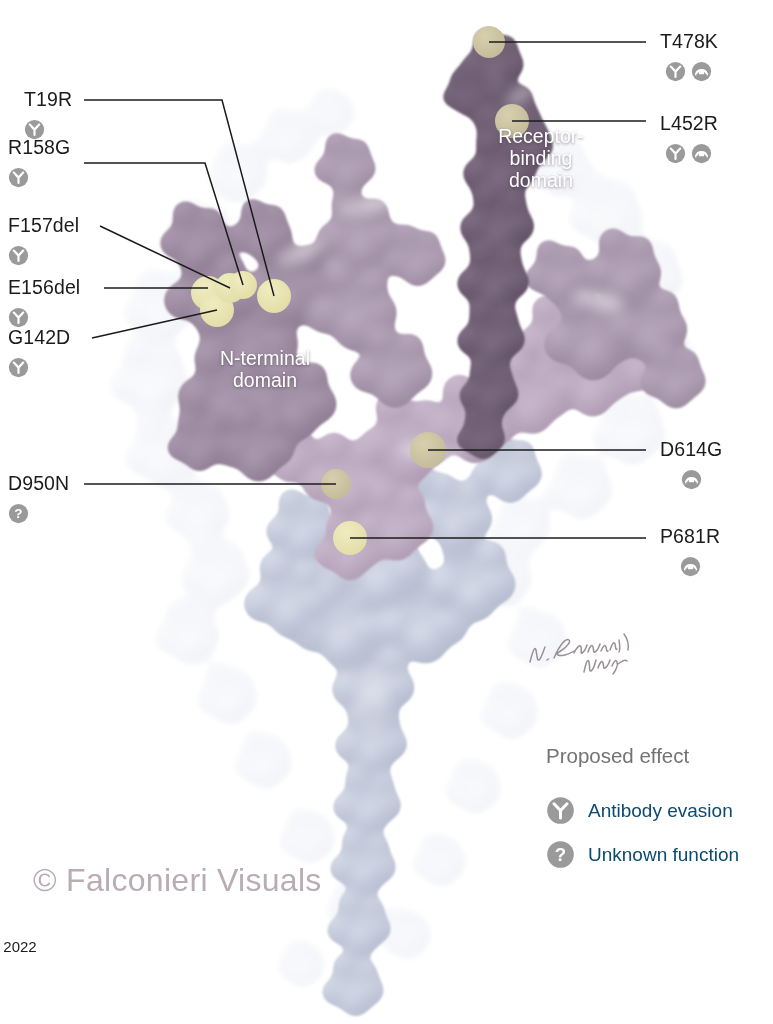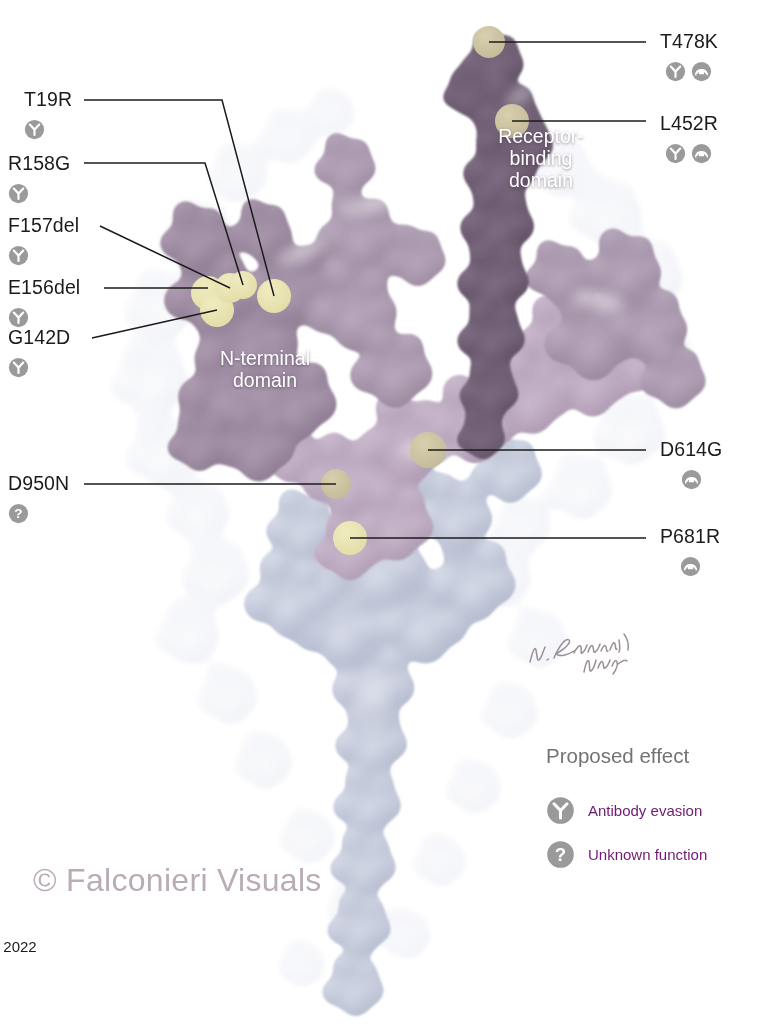--- a/index.html
+++ b/index.html
@@ -26,21 +26,21 @@
   
   .dcap{position:absolute;color:#fff;font-size:19.5px;line-height:1.12;
         text-align:center;white-space:nowrap;
         text-shadow:0 1px 3px rgba(60,45,65,.55);}
 
   
   #legend{position:absolute;left:546px;top:744px;width:215px;}
   #legend .ltitle{font-size:20.5px;color:#737373;margin-bottom:28px;}
   .lrow{display:flex;align-items:center;gap:13px;margin-bottom:15px;}
   .lrow .lico{width:29px;height:29px;flex:0 0 auto;}
-  .lrow .ltxt{font-size:15px;color:#701a75;white-space:nowrap;}
+  .lrow .ltxt{font-size:19px;color:#0c4a6e;white-space:nowrap;}
 
   
   #watermark{position:absolute;left:33px;top:862px;font-size:32px;
              color:#b9acb6;letter-spacing:.3px;white-space:nowrap;}
   #datestamp{position:absolute;left:-30px;top:938px;font-size:15px;color:#1b1b1b;
              white-space:nowrap;}
   #signature{position:absolute;left:524px;top:628px;width:120px;height:62px;}
 </style>
 </head>
 <body>
@@ -278,21 +278,21 @@
   <div class="lbl" style="left:24px;top:90px;">
     <span class="lbl-text">T19R</span>
     <div class="icons left">
       <svg class="eico" viewBox="0 0 24 24">
         <circle cx="12" cy="12" r="11" fill="#9a9a9a"></circle>
         <path d="M6.6 6.4 L12 12.1 L17.4 6.4 M12 12.1 V18.2" stroke="#fff" stroke-width="2.5" fill="none" stroke-linecap="round"></path>
       </svg>
     </div>
   </div>
 
-  <div class="lbl" style="left:8px;top:154px;">
+  <div class="lbl" style="left:8px;top:138px;">
     <span class="lbl-text">R158G</span>
     <div class="icons left">
       <svg class="eico" viewBox="0 0 24 24">
         <circle cx="12" cy="12" r="11" fill="#9a9a9a"></circle>
         <path d="M6.6 6.4 L12 12.1 L17.4 6.4 M12 12.1 V18.2" stroke="#fff" stroke-width="2.5" fill="none" stroke-linecap="round"></path>
       </svg>
     </div>
   </div>
 
   <div class="lbl" style="left:8px;top:216px;">

